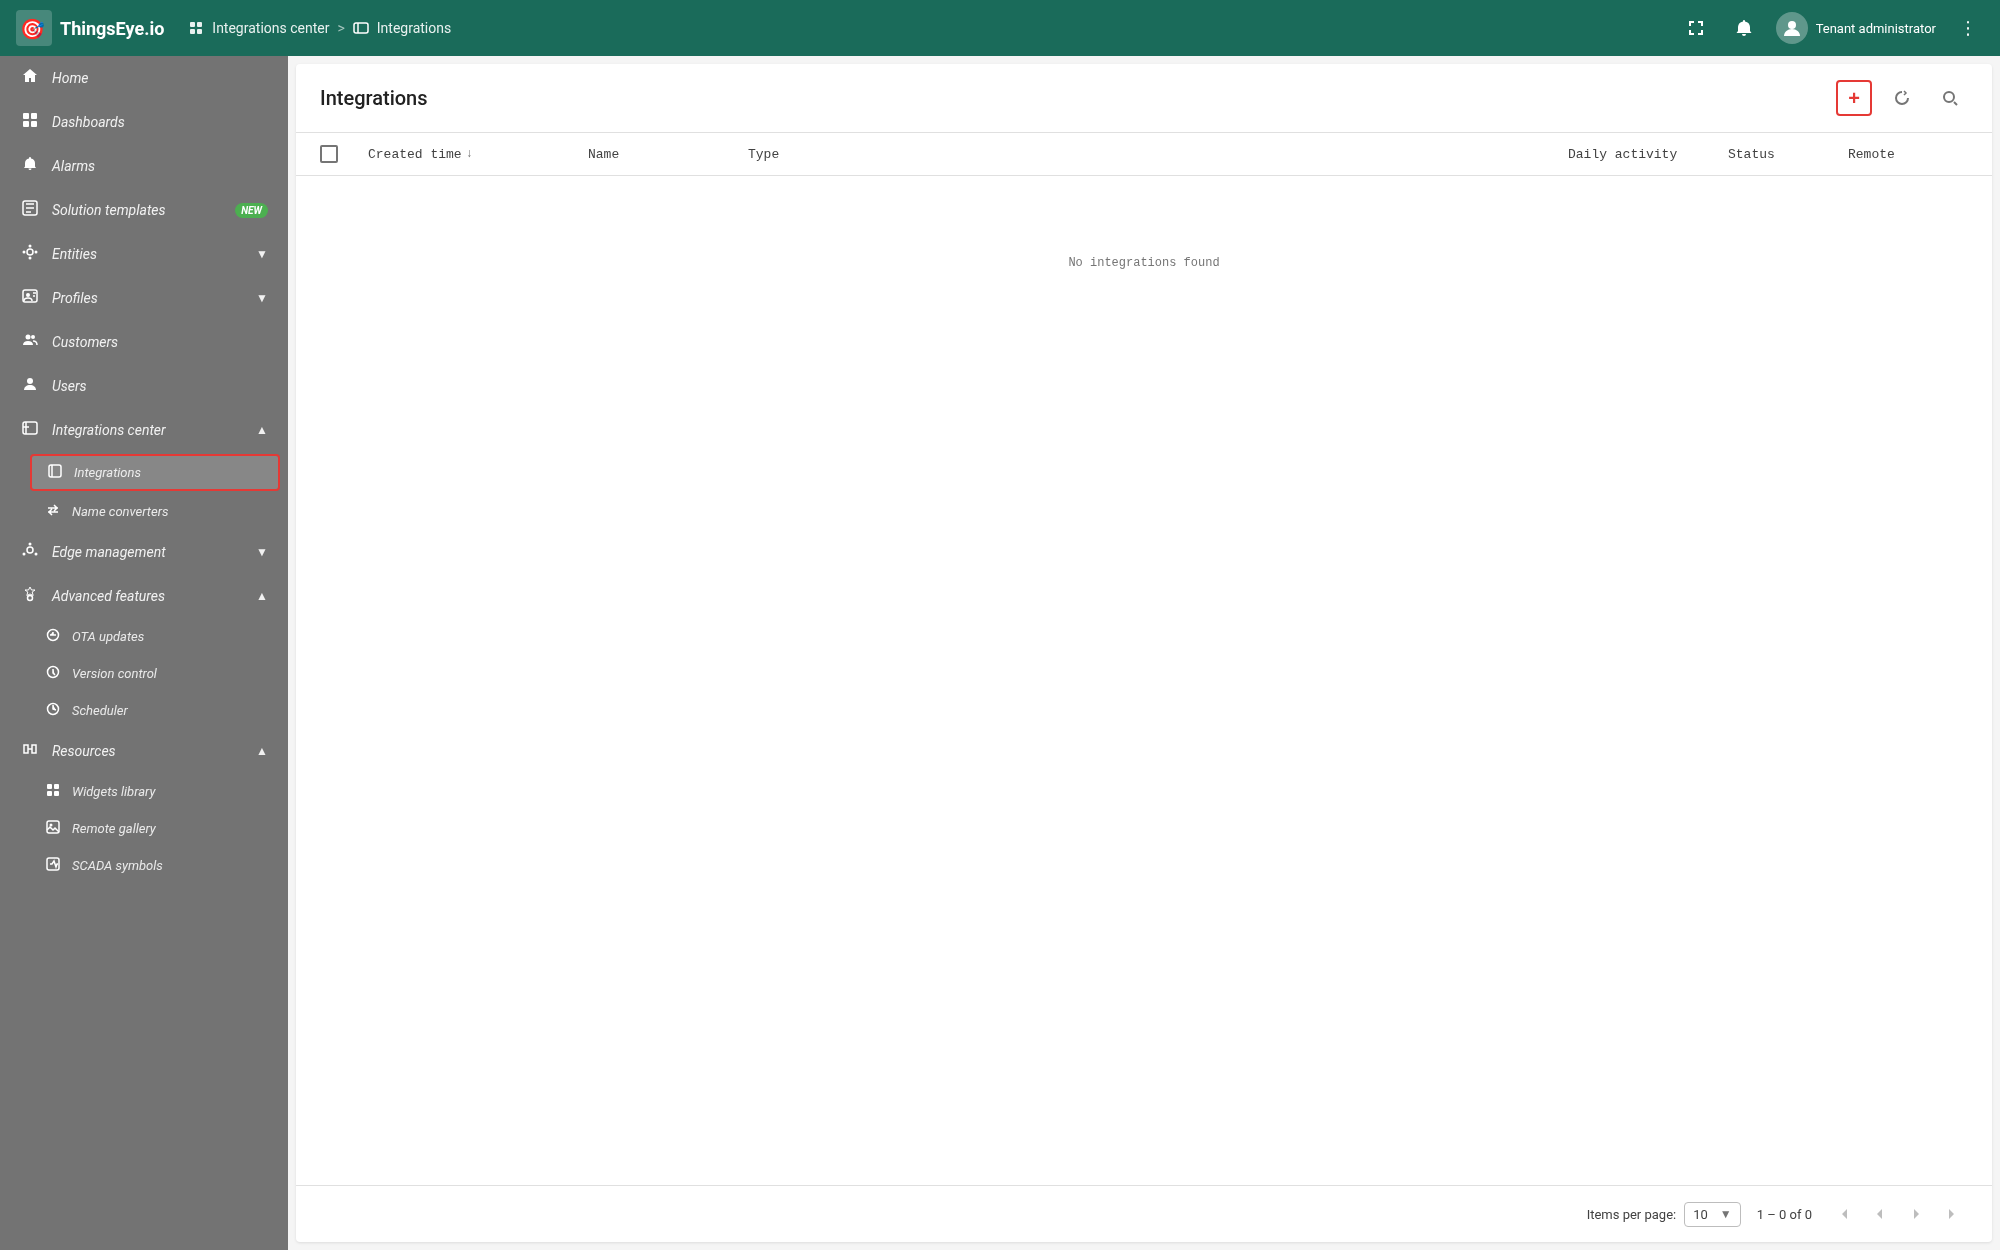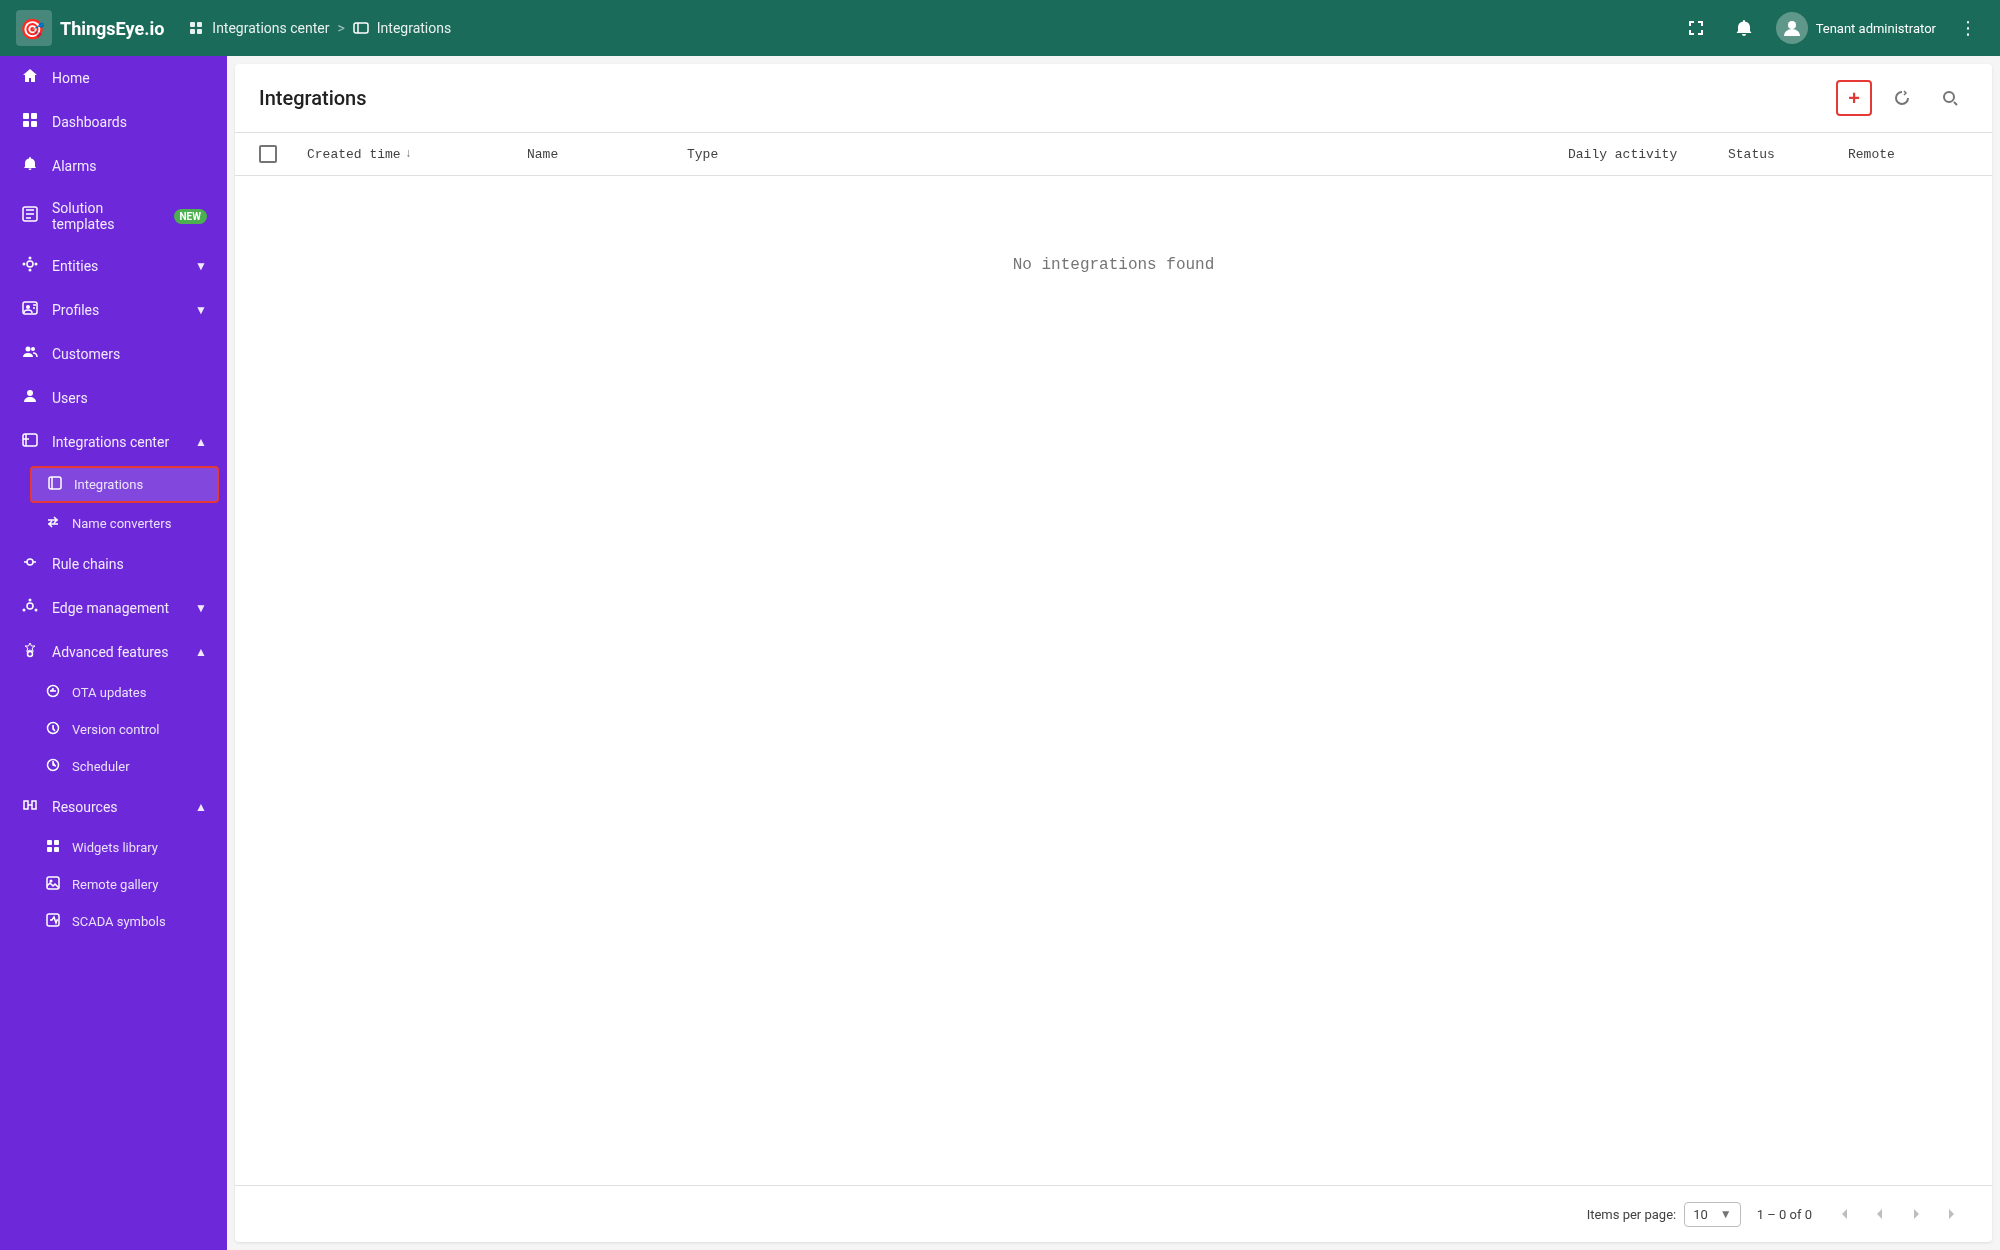--- a/index.html
+++ b/index.html
@@ -75,25 +75,26 @@
 
     
     .main-layout {
       display: flex;
       flex: 1;
       overflow: hidden;
     }
 
     
     .sidebar {
-      width: 227px;
-      background: #6d28d9;
+      width: 288px;
+      background: #737373;
       color: white;
       overflow-y: auto;
       flex-shrink: 0;
+      font-style: italic;
     }
     .sidebar-item {
       display: flex;
       align-items: center;
       padding: 12px 20px;
       cursor: pointer;
       font-size: 14px;
       color: rgba(255,255,255,0.9);
       gap: 12px;
       position: relative;
@@ -202,21 +203,21 @@
       align-items: center;
       gap: 4px;
     }
     .col-header .sort-icon { color: #757575; font-size: 12px; }
 
     .empty-state {
       display: flex;
       align-items: center;
       justify-content: center;
       flex: 1;
-      font-size: 16px;
+      font-size: 12px;
       color: #757575;
       padding: 80px 0;
     }
 
     
     .content-footer {
       display: flex;
       align-items: center;
       justify-content: flex-end;
       padding: 12px 24px;
@@ -449,28 +450,20 @@
 
     <div class="sidebar-subitem">
       <span class="icon">
         <svg width="14" height="14" viewBox="0 0 14 14" fill="white">
             <path d="M2 5h10M2 9h10M8 2l3 3-3 3M6 12l-3-3 3-3" stroke="white" stroke-width="1.5" fill="none"></path>
           </svg>
       </span>
       <span>Name converters</span>
     </div>
 
-    <div class="sidebar-item">
-      <span class="icon">
-        <svg width="16" height="16" viewBox="0 0 16 16" fill="white">
-            <path d="M2 8h3M11 8h3M5 8c0-2 1-3 3-3s3 1 3 3-1 3-3 3-3-1-3-3z" stroke="white" stroke-width="1.5" fill="none"></path>
-          </svg>
-      </span>
-      <span class="label">Rule chains</span>
-    </div>
 
     <div class="sidebar-item">
       <span class="icon">
         <svg width="16" height="16" viewBox="0 0 16 16" fill="white">
             <circle cx="8" cy="8" r="3" fill="none" stroke="white" stroke-width="1.5"></circle>
             <circle cx="8" cy="2" r="1.5"></circle>
             <circle cx="2" cy="12" r="1.5"></circle>
             <circle cx="14" cy="12" r="1.5"></circle>
           </svg>
       </span>

